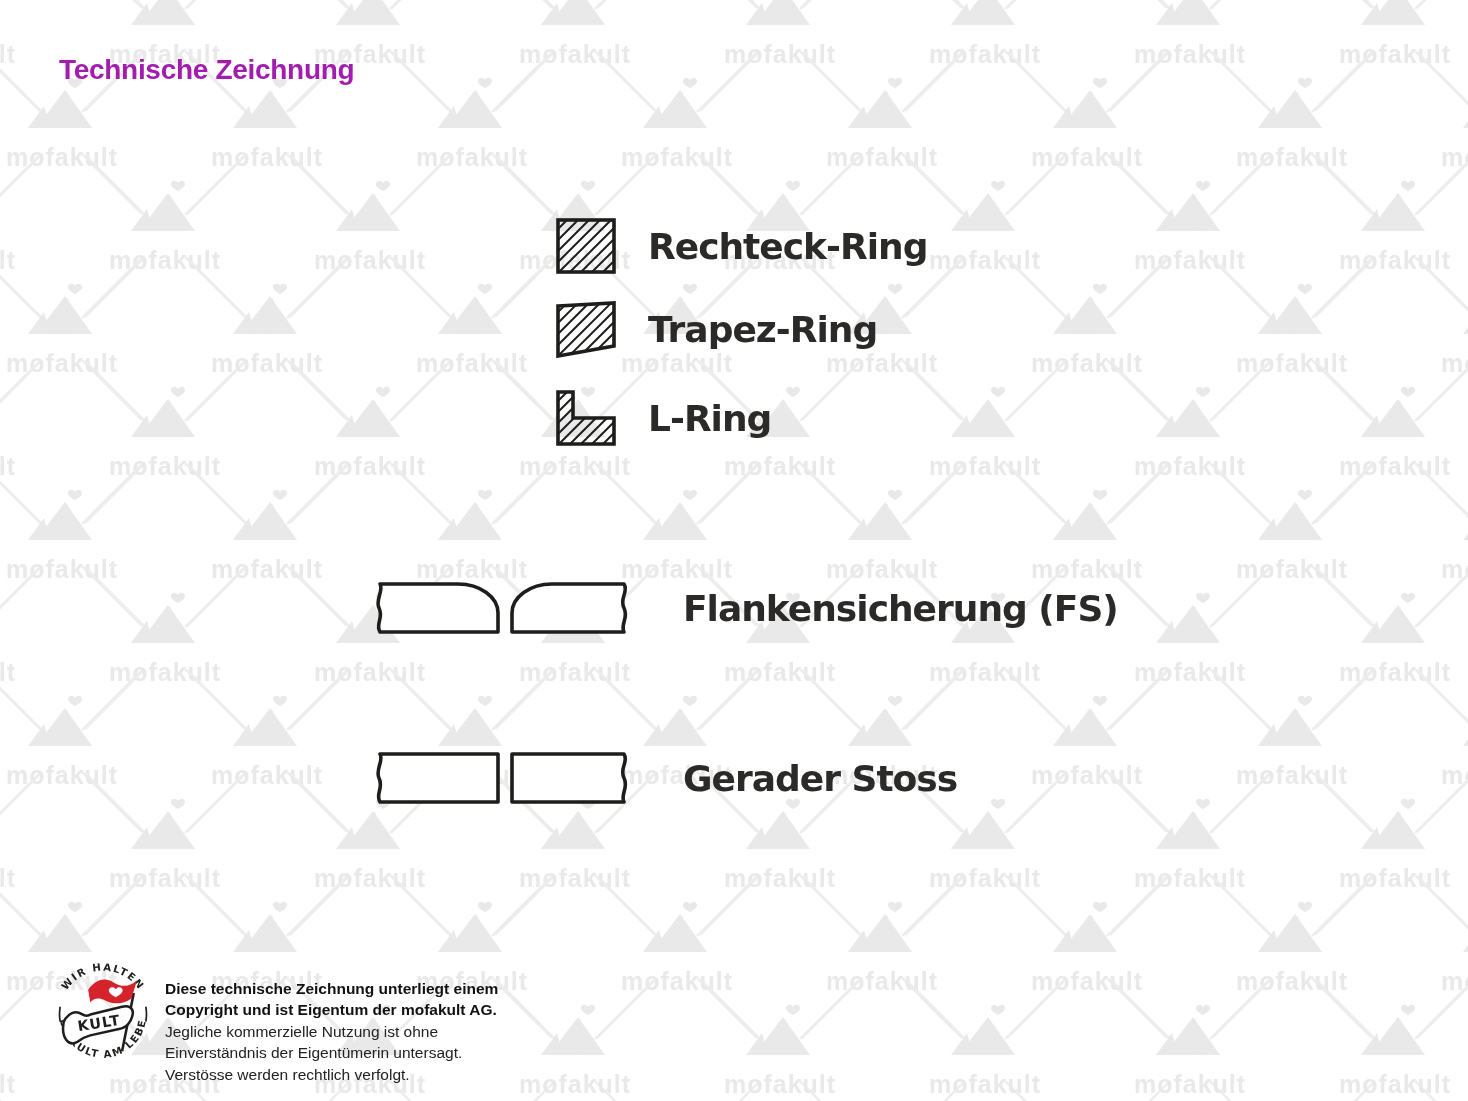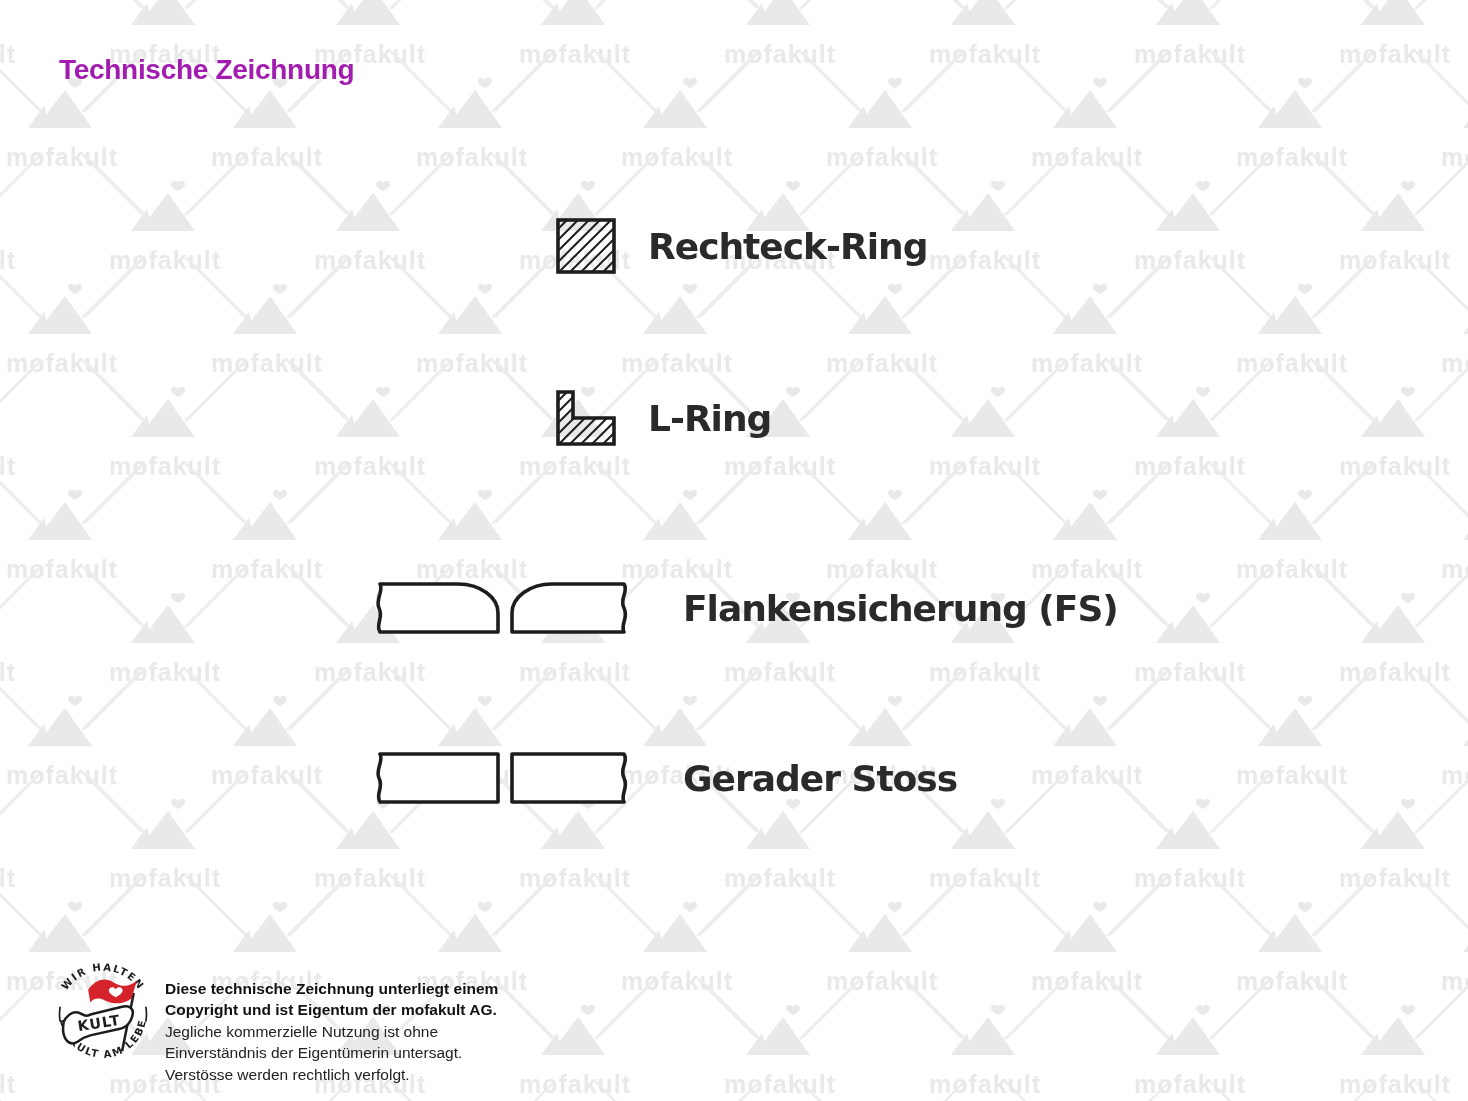--- a/index.html
+++ b/index.html
@@ -1493,20 +1493,29 @@
     <div class="legend-row ring-row" id="ring-0">
       <svg width="60" height="57" viewBox="0 0 60 57">
         <g stroke="#1d1d1b" stroke-width="2" fill="none">
           <path d="M2 11 L11 2 M2 22 L22 2 M2 33 L33 2 M2 44 L44 2 M3 54 L55 2 M14 54 L58 10 M25 54 L58 21 M36 54 L58 32 M47 54 L58 43"></path>
         </g>
         <rect x="2" y="2" width="56" height="52" fill="none" stroke="#1d1d1b" stroke-width="3.6"></rect>
       </svg>
       <span class="legend-label ring-label">Rechteck-Ring</span>
     </div>
 
+    <div class="legend-row ring-row" id="ring-1">
+      <svg width="60" height="58" viewBox="0 0 60 58">
+        <g stroke="#1d1d1b" stroke-width="2" fill="none">
+          <path d="M2 12 L8.5 5.6 M2 23 L20.1 4.9 M2 34 L31.7 4.3 M2 45 L43.3 3.7 M2 56 L55 3.1 M15.4 53.6 L58 11 M28.8 51.2 L58 22 M42.2 48.8 L58 33 M55.6 46.4 L58 44"></path>
+        </g>
+        <polygon points="2,6 58,3 58,46 2,56" fill="none" stroke="#1d1d1b" stroke-width="3.6"></polygon>
+      </svg>
+      <span class="legend-label ring-label">Trapez-Ring</span>
+    </div>
 
     <div class="legend-row joint-row" id="joint-0">
       <svg width="262" height="60" viewBox="0 0 262 60">
         <g fill="#ffffff" stroke="#1d1d1b" stroke-width="3.6" stroke-linejoin="round">
           <path d="M8 6 L86 6 A40 29 0 0 1 126 35 L126 54 L8 54 C3 46 12 40 7 30 C3 22 12 12 8 6 Z"></path>
           <path d="M140 35 A40 29 0 0 1 180 6 L252 6 C257 14 247 20 252 30 C257 40 248 46 252 54 L140 54 Z"></path>
         </g>
       </svg>
       <span class="legend-label joint-label">Flankensicherung (FS)</span>
     </div>

